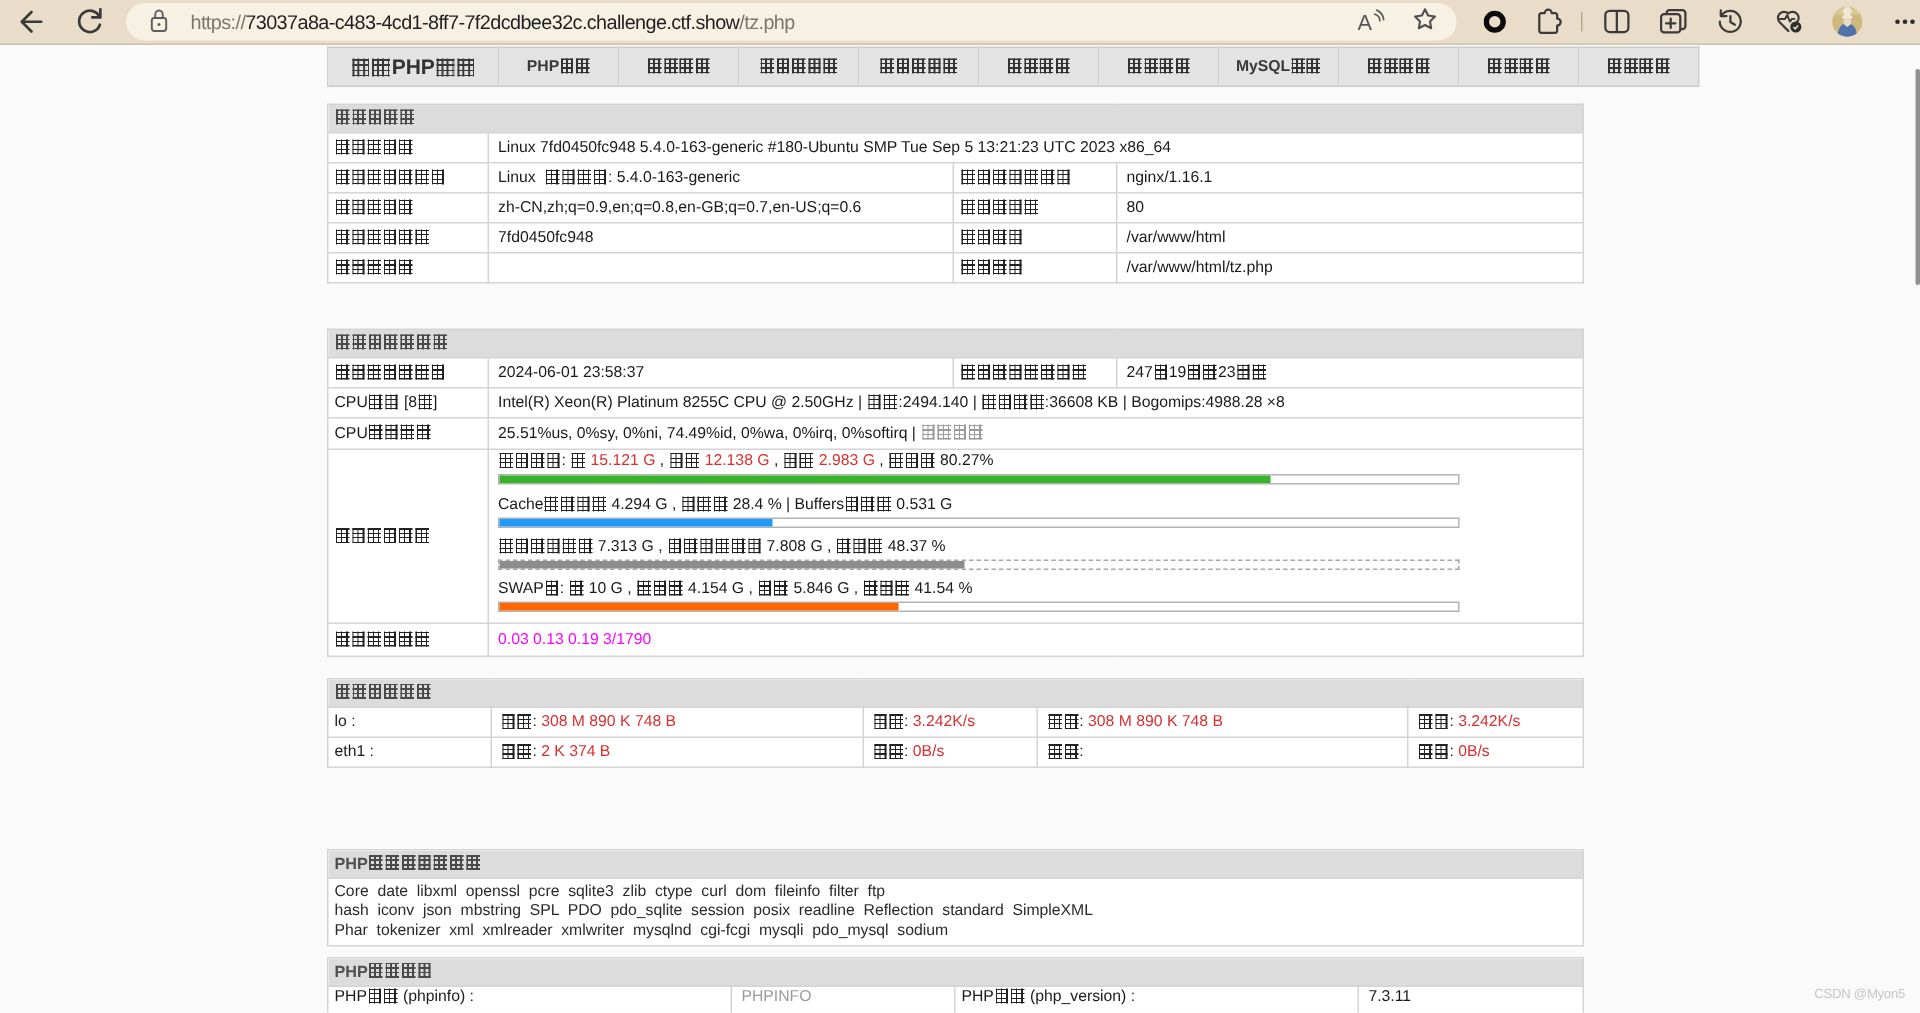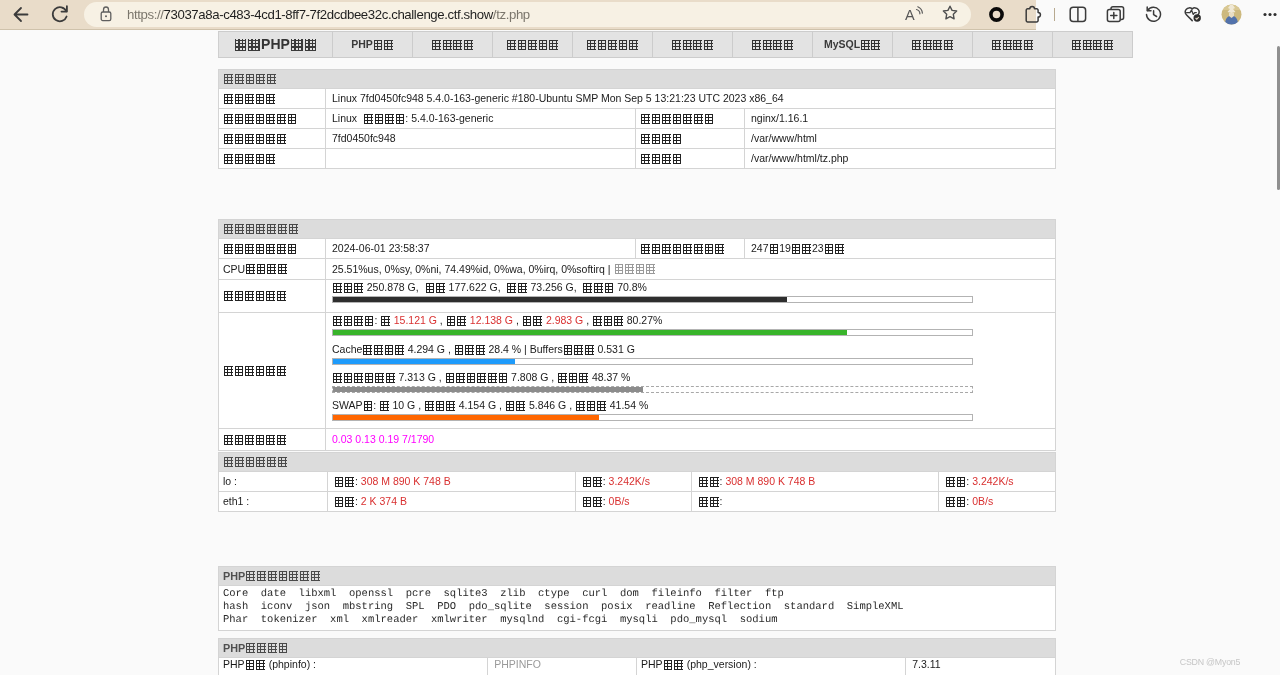--- a/index.html
+++ b/index.html
@@ -16,21 +16,21 @@
  repeating-linear-gradient(0deg,#333 0 1.1px,rgba(0,0,0,0) 1.1px 3px);}
 i.g{width:8.6px;height:9.7px;margin:0 1px;
  background:repeating-linear-gradient(90deg,#9a9a9a 0 .9px,rgba(0,0,0,0) .9px 3.4px),
  repeating-linear-gradient(0deg,#9a9a9a 0 .9px,rgba(0,0,0,0) .9px 2.9px);}
 i.t{width:11.8px;height:12.2px;margin:0 1px;vertical-align:-2px;
  background:repeating-linear-gradient(90deg,#3a3a3a 0 1.1px,rgba(0,0,0,0) 1.1px 3.5px),
  repeating-linear-gradient(0deg,#3a3a3a 0 1.2px,rgba(0,0,0,0) 1.2px 3.4px);}
 .r{color:#d93030}
 .gl{color:#9a9a9a}
 
-#chrome{position:absolute;left:0;top:0;width:1036px;height:29px;background:#e9dcc9;border-bottom:1px solid #cfc2ab}
+#chrome{position:absolute;left:0;top:0;width:1280px;height:29px;background:#e9dcc9;border-bottom:1px solid #cfc2ab}
 #pill{position:absolute;left:84px;top:2px;width:887px;height:25px;border-radius:12.5px;background:#f7f1e4}
 #url{position:absolute;left:43px;top:0;height:25px;line-height:25px;font-size:13.2px;letter-spacing:-.38px;color:#1f1f1f;white-space:nowrap}
 #url .lt{color:#7b766c}
 .cic{position:absolute;top:0}
 
 table{border-collapse:collapse;position:absolute;table-layout:fixed;background:#fff}
 td,th{border:1px solid #d4d4d4;font-size:10.5px;color:#1a1a1a;font-weight:normal;
  padding:0 4px;height:19px;text-align:left;white-space:nowrap;overflow:hidden;line-height:13px}
 th.s{background:#dcdcdc;height:18px;color:#4f4f4f;font-weight:bold;font-size:10.8px}
 td.v{padding-left:6px}
@@ -38,22 +38,22 @@
 #nav td{background:#e3e3e3;text-align:center;height:25px;color:#3a3a3a;font-weight:bold;
  border:1px solid #cccccc;border-left:1px solid #efefef}
 #nav td.f{border-left:1px solid #cfcfcf;font-size:14px;color:#333}
 
 .trk{height:5px;border:1px solid #b3b3b3;background:#fff;width:639px}
 .trkd{height:5px;border:1px dashed #a8a8a8;background:#fff;width:639px}
 .fil{height:5px}
 .mt{line-height:15px;white-space:nowrap}
 .tp{vertical-align:top;padding-top:0}
 .mg{margin-bottom:5px}
-#mono{font-family:Liberation Mono, monospace;font-size:10.5px;line-height:13px;white-space:pre;color:#2a2a2a;text-rendering:geometricPrecision}
-#wm{position:absolute;left:1150px;top:657px;width:120px;text-align:center;font-size:8.8px;letter-spacing:-.2px;color:#c6c6c6}
+#mono{font-family:Liberation Sans, sans-serif;font-size:10.5px;line-height:13px;white-space:pre;color:#2a2a2a;text-rendering:geometricPrecision}
+#wm{position:absolute;left:1150px;top:657px;width:120px;text-align:right;font-size:8.8px;letter-spacing:-.2px;color:#c6c6c6}
 #sbar{position:absolute;left:1277px;top:46px;width:3px;height:144px;background:#8f8f8f;border-radius:2px}
 </style></head>
 <body>
 <div id="chrome">
 <div id="pill">
       <div id="url"><span class="lt">https://</span>73037a8a-c483-4cd1-8ff7-7f2dcdbee32c.challenge.ctf.show<span class="lt">/tz.php</span></div>
     </div>
 <svg class="cic" style="left:11px;" width="18" height="29" viewBox="0 0 18 29">
       <path d="M16.5 14.5 H4 M10 8 l-6.5 6.5 6.5 6.5" stroke="#3b3b3b" stroke-width="1.8" fill="none" stroke-linecap="round" stroke-linejoin="round"></path>
     </svg>
@@ -144,27 +144,33 @@
       <col style="width:109px">
       <col style="width:311px">
     </colgroup>
 
 <tbody>
       <tr>
         <th class="s" colspan="4"><i class="b"></i><i class="b"></i><i class="b"></i><i class="b"></i><i class="b"></i></th>
       </tr>
 <tr>
         <td><i class="c"></i><i class="c"></i><i class="c"></i><i class="c"></i><i class="c"></i></td>
-        <td class="v" colspan="3">Linux 7fd0450fc948 5.4.0-163-generic #180-Ubuntu SMP Mon Sep 5 13:21:23 UTC 2023 x86_64</td>
+        <td class="v" colspan="3">Linux 7fd0450fc948 5.4.0-163-generic #180-Ubuntu SMP Tue Sep 5 13:21:23 UTC 2023 x86_64</td>
       </tr>
 <tr>
         <td><i class="c"></i><i class="c"></i><i class="c"></i><i class="c"></i><i class="c"></i><i class="c"></i><i class="c"></i></td>
         <td class="v">Linux &nbsp;<i class="c"></i><i class="c"></i><i class="c"></i><i class="c"></i>:&nbsp;5.4.0-163-generic</td>
         <td><i class="c"></i><i class="c"></i><i class="c"></i><i class="c"></i><i class="c"></i><i class="c"></i><i class="c"></i></td>
         <td class="v">nginx/1.16.1</td>
+      </tr>
+<tr>
+        <td><i class="c"></i><i class="c"></i><i class="c"></i><i class="c"></i><i class="c"></i></td>
+        <td class="v">zh-CN,zh;q=0.9,en;q=0.8,en-GB;q=0.7,en-US;q=0.6</td>
+        <td><i class="c"></i><i class="c"></i><i class="c"></i><i class="c"></i><i class="c"></i></td>
+        <td class="v">80</td>
       </tr>
 <tr>
         <td><i class="c"></i><i class="c"></i><i class="c"></i><i class="c"></i><i class="c"></i><i class="c"></i></td>
         <td class="v">7fd0450fc948</td>
         <td><i class="c"></i><i class="c"></i><i class="c"></i><i class="c"></i></td>
         <td class="v">/var/www/html</td>
       </tr>
 <tr>
         <td><i class="c"></i><i class="c"></i><i class="c"></i><i class="c"></i><i class="c"></i></td>
         <td class="v"></td>
@@ -185,31 +191,26 @@
       <tr>
         <th class="s" colspan="4"><i class="b"></i><i class="b"></i><i class="b"></i><i class="b"></i><i class="b"></i><i class="b"></i><i class="b"></i></th>
       </tr>
 <tr>
         <td><i class="c"></i><i class="c"></i><i class="c"></i><i class="c"></i><i class="c"></i><i class="c"></i><i class="c"></i></td>
         <td class="v">2024-06-01 23:58:37</td>
         <td><i class="c"></i><i class="c"></i><i class="c"></i><i class="c"></i><i class="c"></i><i class="c"></i><i class="c"></i><i class="c"></i></td>
         <td class="v">247<i class="c"></i>19<i class="c"></i><i class="c"></i>23<i class="c"></i><i class="c"></i></td>
       </tr>
 <tr>
+        <td>CPU<i class="c"></i><i class="c"></i> [8<i class="c"></i>]</td>
+        <td class="v" colspan="3">Intel(R) Xeon(R) Platinum 8255C CPU @ 2.50GHz | <i class="c"></i><i class="c"></i>:2494.140 | <i class="c"></i><i class="c"></i><i class="c"></i><i class="c"></i>:36608 KB | Bogomips:4988.28 ×8</td>
+      </tr>
+<tr>
         <td style="height:20px">CPU<i class="c"></i><i class="c"></i><i class="c"></i><i class="c"></i></td>
         <td class="v" colspan="3">25.51%us, 0%sy, 0%ni, 74.49%id, 0%wa, 0%irq, 0%softirq | <i class="g"></i><i class="g"></i><i class="g"></i><i class="g"></i></td>
-      </tr>
-<tr>
-        <td style="height:32px"><i class="c"></i><i class="c"></i><i class="c"></i><i class="c"></i><i class="c"></i><i class="c"></i></td>
-        <td class="v" colspan="3" style="vertical-align:top;padding-top:0">
-          <div class="mt"><i class="c"></i><i class="c"></i><i class="c"></i> 250.878 G,&nbsp; <i class="c"></i><i class="c"></i> 177.622 G,&nbsp; <i class="c"></i><i class="c"></i> 73.256 G,&nbsp; <i class="c"></i><i class="c"></i><i class="c"></i> 70.8%</div>
-<div class="trk" style="margin-top:1px">
-            <div class="fil" style="width:454px;background:#2e2e2e"></div>
-          </div>
-        </td>
       </tr>
 <tr>
         <td style="height:115px"><i class="c"></i><i class="c"></i><i class="c"></i><i class="c"></i><i class="c"></i><i class="c"></i></td>
         <td class="v" colspan="3" style="vertical-align:top;padding-top:0">
 <div class="mg" style="margin-bottom:6px">
             <div class="mt"><i class="c"></i><i class="c"></i><i class="c"></i><i class="c"></i>:&nbsp;<i class="c"></i> <span class="r">15.121 G</span> , <i class="c"></i><i class="c"></i> <span class="r">12.138 G</span> , <i class="c"></i><i class="c"></i> <span class="r">2.983 G</span> , <i class="c"></i><i class="c"></i><i class="c"></i> 80.27%</div>
 <div class="trk" style="margin-top:1px">
               <div class="fil" style="width:514px;background:#38b42a"></div>
             </div>
           </div>
@@ -228,21 +229,21 @@
 <div class="mg" style="margin-bottom:0">
             <div class="mt">SWAP<i class="c"></i>:&nbsp;<i class="c"></i> 10 G , <i class="c"></i><i class="c"></i><i class="c"></i> 4.154 G , <i class="c"></i><i class="c"></i> 5.846 G , <i class="c"></i><i class="c"></i><i class="c"></i> 41.54 %</div>
 <div class="trk" style="margin-top:1px">
               <div class="fil" style="width:266px;background:#ff6600"></div>
             </div>
           </div>
 </td>
       </tr>
 <tr>
         <td style="height:21px"><i class="c"></i><i class="c"></i><i class="c"></i><i class="c"></i><i class="c"></i><i class="c"></i></td>
-        <td class="v" colspan="3" style="color:#ff00ff">0.03 0.13 0.19 7/1790</td>
+        <td class="v" colspan="3" style="color:#ff00ff">0.03 0.13 0.19 3/1790</td>
       </tr>
 </tbody>
   </table>
 <table style="left:218px;top:452px;width:837px">
 <colgroup>
       <col style="width:108px">
       <col style="width:246px">
       <col style="width:116px">
       <col style="width:245px">
       <col style="width:116px">

